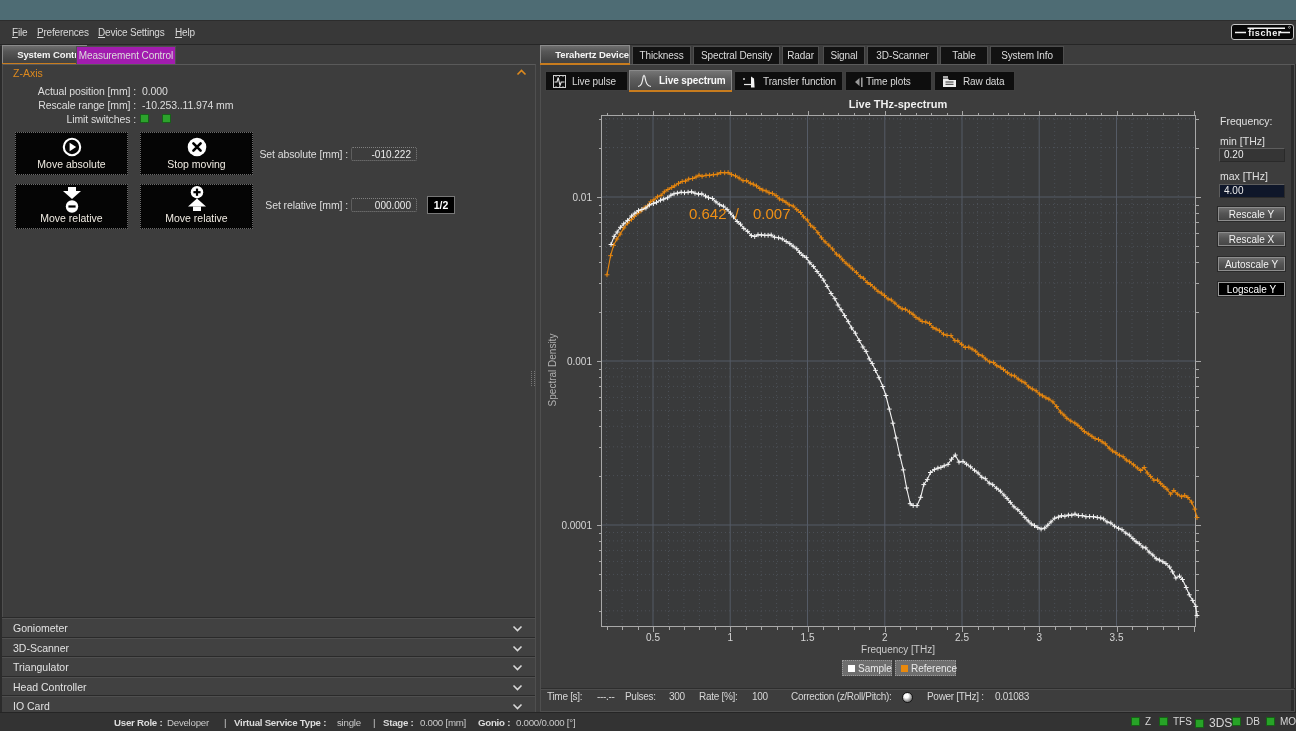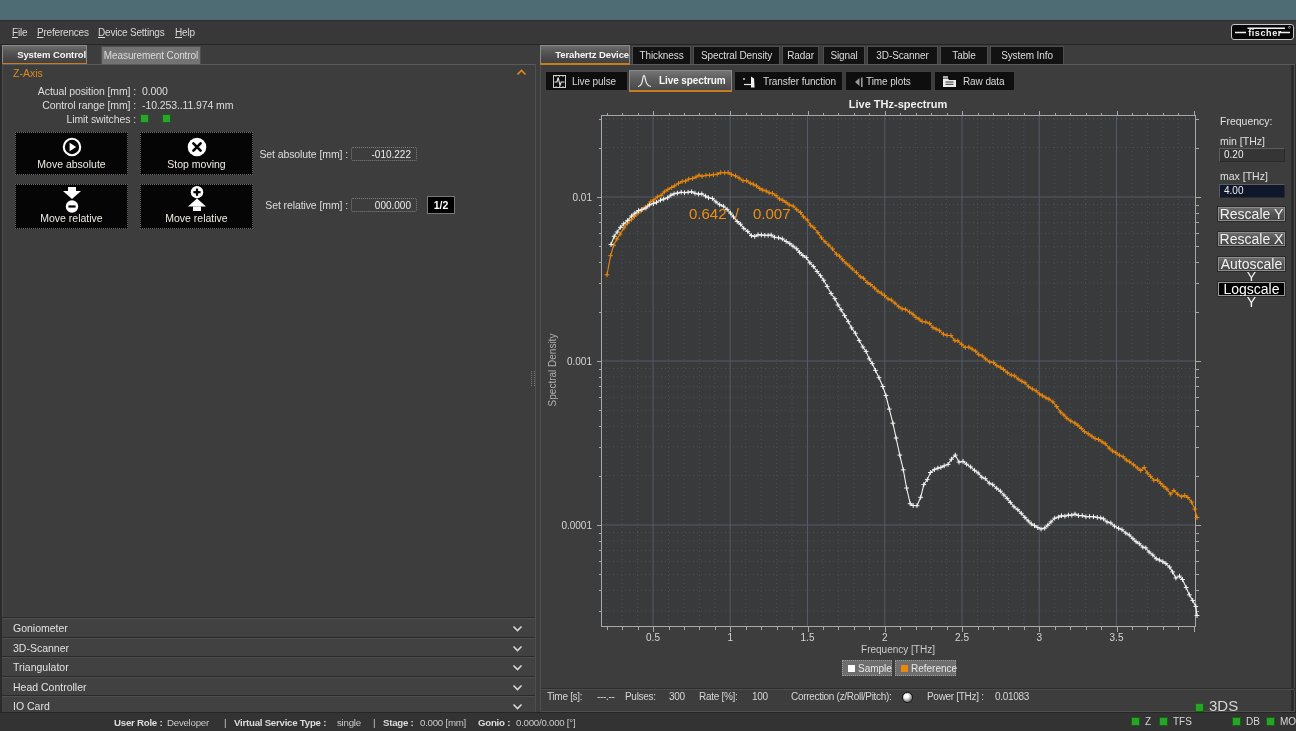--- a/index.html
+++ b/index.html
@@ -6,21 +6,21 @@
 .abs{position:absolute;white-space:nowrap}
 .r{text-align:right}
 .tab{position:absolute;top:46px;height:18px;background:#121212;border:1px solid #4e4e4e;border-bottom:none;color:#dcdcdc;font-size:10px;text-align:center;line-height:17px;letter-spacing:-0.1px}
 .tabA{position:absolute;top:45px;height:19px;background:linear-gradient(#6e6e6e,#575757 30%,#464646 75%,#414141);border:1px solid #8a8a8a;border-bottom:none;color:#f5f5f5;font-size:9.5px;font-weight:bold;text-align:right;line-height:18px;letter-spacing:-0.1px}
 .stab{position:absolute;top:71px;height:20px;background:#0e0e0e;border:1px solid #3f3f3f;color:#d8d8d8;font-size:10px;line-height:19px;letter-spacing:-0.1px}
 .stabA{position:absolute;top:70px;height:21px;background:linear-gradient(#757575,#5e5e5e 40%,#4a4a4a);border:1px solid #8a8a8a;color:#f8f8f8;font-size:10px;font-weight:bold;line-height:20px;letter-spacing:-0.1px}
 .obar{position:absolute;height:2px;background:#c87c1e}
 .btn{position:absolute;background:#050505;border:1px dotted #6b6b6b;color:#f0ebe2;font-size:10.5px;text-align:center}
 .inp{position:absolute;height:14px;background:#2e2e2e;border:1px solid #1c1c1c;border-bottom-color:#5d5d5d;border-right-color:#5d5d5d;color:#ececec;font-size:10px;line-height:12px;padding:0 4px}
 .sec{position:absolute;left:2px;width:533px;height:20px;background:#414141;border-top:1px solid #2a2a2a;box-shadow:inset 0 1px 0 #4f4f4f;font-size:10.5px;color:#e2e2e2;line-height:20px}
-.rbtn{position:absolute;left:1218px;width:67px;height:14px;background:linear-gradient(#6e6e6e,#555 45%,#464646);border:1px solid #8d8d8d;outline:1px solid #2a2a2a;color:#f2f2f2;font-size:14px;text-align:center;line-height:13px}
+.rbtn{position:absolute;left:1218px;width:67px;height:14px;background:linear-gradient(#6e6e6e,#555 45%,#464646);border:1px solid #8d8d8d;outline:1px solid #2a2a2a;color:#f2f2f2;font-size:10px;text-align:center;line-height:13px}
 .lbl10{font-size:10.5px;color:#dedede;letter-spacing:-0.1px}
 .menu{font-size:10px;color:#d8d8d8;letter-spacing:-0.2px}
 u{text-decoration:underline;text-underline-offset:1px}
 </style></head><body>
 
 <div class="abs" style="left:0;top:0;width:1296px;height:20px;background:#4e6c74"></div>
 <div class="abs" style="left:0;top:20px;width:1296px;height:25px;background:#383838;border-top:1px solid #2c2c2c;border-bottom:1px solid #262626"></div>
 <div class="abs menu" style="left:12px;top:27px"><u>F</u>ile</div>
 <div class="abs menu" style="left:37px;top:27px"><u>P</u>references</div>
 <div class="abs menu" style="left:98px;top:27px"><u>D</u>evice Settings</div>
@@ -30,29 +30,29 @@
 <path d="M3,7.5 H14 M47,7.5 H58" stroke="#f2f2f2" stroke-width="1.7"></path>
 <path d="M15.5,3.2 H53" stroke="#f2f2f2" stroke-width="1.6"></path>
 <text x="33" y="11" font-size="9" font-weight="bold" fill="#f5f5f5" text-anchor="middle" font-family="Liberation Sans,sans-serif" letter-spacing="0.6">fischer</text>
 <circle cx="57.5" cy="2.3" r="1" fill="none" stroke="#e0e0e0" stroke-width="0.6"></circle>
 </svg>
   </div>
 <div class="abs" style="left:0;top:46px;width:2px;height:666px;background:#2b2b2b"></div>
 <div class="abs" style="left:1291px;top:64px;width:5px;height:648px;background:#2b2b2b"></div>
 <div class="tabA" style="left:2px;width:85px">System Control</div>
 <div class="obar" style="left:2px;top:63px;width:85px"></div>
-<div class="tab" style="left:101px;width:100px;background:#737373">Measurement Control</div>
+<div class="tab" style="left:76px;width:100px;background:#a21caf">Measurement Control</div>
 <div class="abs" style="left:2px;top:64px;width:534px;height:648px;border:1px solid #4f4f4f;border-top-color:#5a5a5a"></div>
 <div class="abs" style="left:13px;top:67px;font-size:10.5px;color:#de8a1e">Z-Axis</div>
 <svg class="abs" style="left:516px;top:69px" width="11" height="7">
     <polyline points="1.5,5.5 5.5,1.5 9.5,5.5" stroke="#de8a1e" stroke-width="1.6" fill="none"></polyline>
   </svg>
 <div class="abs lbl10 r" style="left:0;top:85px;width:136px">Actual position [mm] :</div>
 <div class="abs lbl10" style="left:142px;top:85px">0.000</div>
-<div class="abs lbl10 r" style="left:0;top:99px;width:136px">Control range [mm] :</div>
+<div class="abs lbl10 r" style="left:0;top:99px;width:136px">Rescale range [mm] :</div>
 <div class="abs lbl10" style="left:142px;top:99px">-10.253..11.974 mm</div>
 <div class="abs lbl10 r" style="left:0;top:113px;width:136px">Limit switches :</div>
 <div class="abs" style="left:140px;top:114px;width:9px;height:9px;background:#2ca32c;border:1px solid #18601a"></div>
 <div class="abs" style="left:162px;top:114px;width:9px;height:9px;background:#2ca32c;border:1px solid #18601a"></div>
 <div class="btn" style="left:15px;top:132px;width:113px;height:43px">
     <svg width="22" height="22" style="position:absolute;left:45px;top:3px" viewBox="0 0 22 22">
 <circle cx="11" cy="11" r="8.2" fill="none" stroke="#fff" stroke-width="2.1"></circle>
 <polygon points="8.6,6.8 15.2,11 8.6,15.2" fill="#fff"></polygon>
     </svg>
     <div style="position:absolute;left:0;right:0;bottom:4px;font-size:10.5px">Move absolute</div>
@@ -194,14 +194,14 @@
 <div class="abs" style="left:224px;top:717px;font-size:9.7px;letter-spacing:-0.25px;color:#c9c9c9;font-weight:normal">|</div>
 <div class="abs" style="left:234px;top:717px;font-size:9.7px;letter-spacing:-0.25px;color:#dcdcdc;font-weight:bold">Virtual Service Type :</div>
 <div class="abs" style="left:337px;top:717px;font-size:9.7px;letter-spacing:-0.25px;color:#c9c9c9;font-weight:normal">single</div>
 <div class="abs" style="left:373px;top:717px;font-size:9.7px;letter-spacing:-0.25px;color:#c9c9c9;font-weight:normal">|</div>
 <div class="abs" style="left:383px;top:717px;font-size:9.7px;letter-spacing:-0.25px;color:#dcdcdc;font-weight:bold">Stage :</div>
 <div class="abs" style="left:420px;top:717px;font-size:9.7px;letter-spacing:-0.25px;color:#c9c9c9;font-weight:normal">0.000 [mm]</div>
 <div class="abs" style="left:478px;top:717px;font-size:9.7px;letter-spacing:-0.25px;color:#dcdcdc;font-weight:bold">Gonio :</div>
 <div class="abs" style="left:516px;top:717px;font-size:9.7px;letter-spacing:-0.25px;color:#c9c9c9;font-weight:normal">0.000/0.000 [°]</div>
 <div class="abs" style="left:1131px;top:716px;font-size:10px;color:#d6d6d6"><span style="display:inline-block;width:9px;height:9px;background:#27a327;border:1px solid #166016;vertical-align:-1px;margin-right:5px"></span>Z</div>
 <div class="abs" style="left:1159px;top:716px;font-size:10px;color:#d6d6d6"><span style="display:inline-block;width:9px;height:9px;background:#27a327;border:1px solid #166016;vertical-align:-1px;margin-right:5px"></span>TFS</div>
-<div class="abs" style="left:1195px;top:697px;font-size:15px;color:#d6d6d6"><span style="display:inline-block;width:9px;height:9px;background:#27a327;border:1px solid #166016;vertical-align:-1px;margin-right:5px"></span>3DS</div>
+<div class="abs" style="left:1195px;top:716px;font-size:12px;color:#d6d6d6"><span style="display:inline-block;width:9px;height:9px;background:#27a327;border:1px solid #166016;vertical-align:-1px;margin-right:5px"></span>3DS</div>
 <div class="abs" style="left:1232px;top:716px;font-size:10px;color:#d6d6d6"><span style="display:inline-block;width:9px;height:9px;background:#27a327;border:1px solid #166016;vertical-align:-1px;margin-right:5px"></span>DB</div>
 <div class="abs" style="left:1266px;top:716px;font-size:10px;color:#d6d6d6"><span style="display:inline-block;width:9px;height:9px;background:#27a327;border:1px solid #166016;vertical-align:-1px;margin-right:5px"></span>MON</div>
 </body></html>

